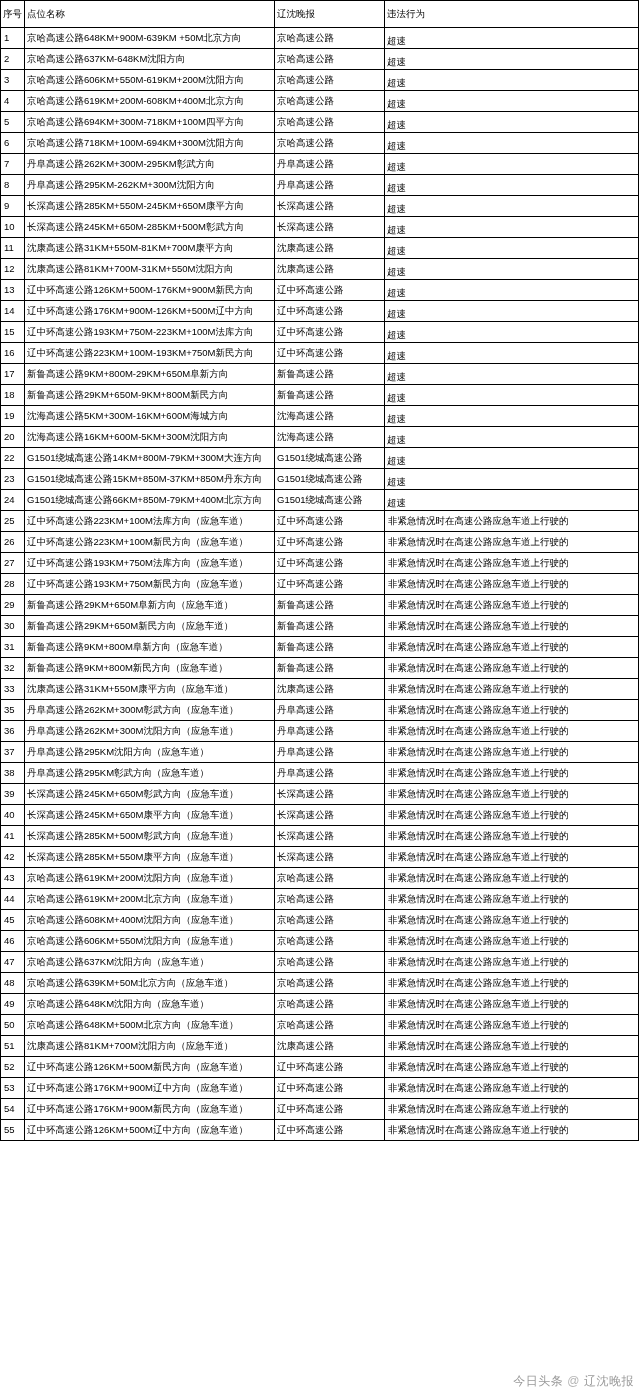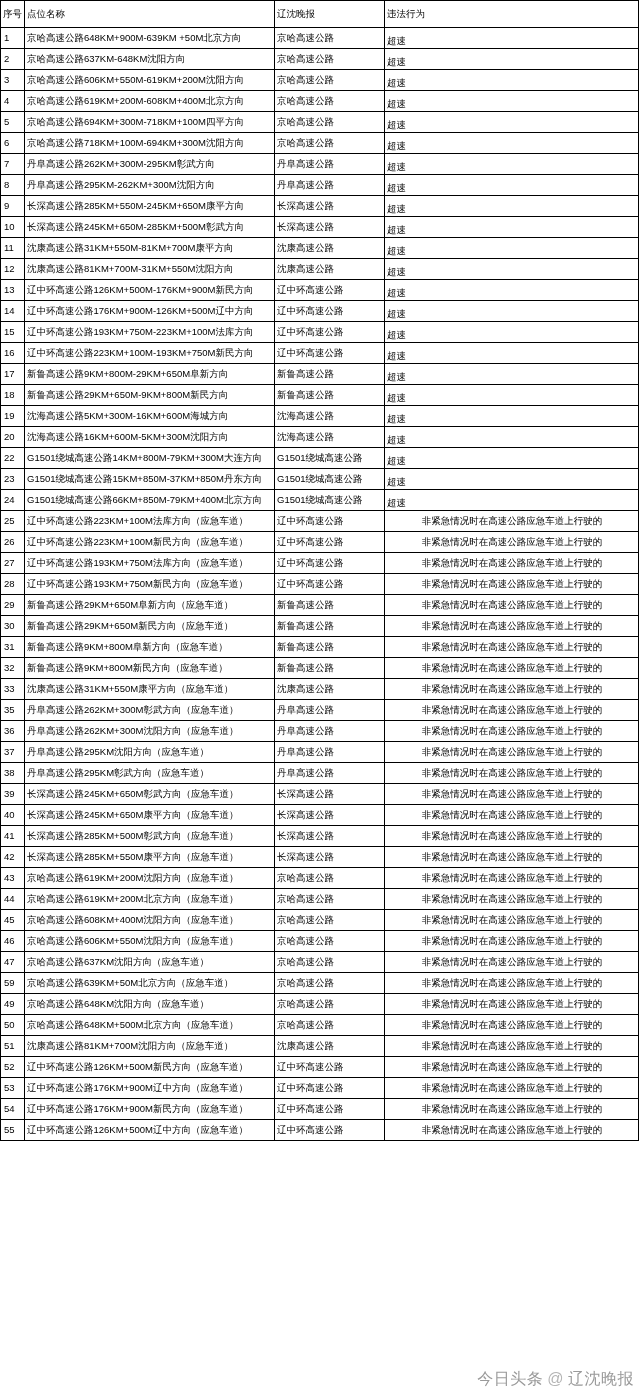--- a/index.html
+++ b/index.html
@@ -42,29 +42,29 @@
   tbody td.idx {
     text-align: left;
     padding-left: 3px;
   }
   tbody td.act-speed {
     text-align: left;
     vertical-align: bottom;
     padding-bottom: 1px;
   }
   tbody td.act-lane {
-    text-align: center;
+    text-align: left;
     padding-left: 3px;
   }
   tbody tr { height: 21px; }
   .watermark {
     position: absolute;
     right: 6px;
     bottom: 4px;
-    font-size: 16px;
+    font-size: 12px;
     color: #9a9a9a;
     letter-spacing: 0.5px;
     white-space: nowrap;
   }
   .watermark .sep {
     display: inline-block;
     margin: 0 4px;
     color: #b5b5b5;
   }
 </style>
@@ -351,21 +351,21 @@
         <td>京哈高速公路</td>
         <td class="act-lane">非紧急情况时在高速公路应急车道上行驶的</td>
       </tr>
       <tr>
         <td class="idx">47</td>
         <td>京哈高速公路637KM沈阳方向（应急车道）</td>
         <td>京哈高速公路</td>
         <td class="act-lane">非紧急情况时在高速公路应急车道上行驶的</td>
       </tr>
       <tr>
-        <td class="idx">59</td>
+        <td class="idx">48</td>
         <td>京哈高速公路639KM+50M北京方向（应急车道）</td>
         <td>京哈高速公路</td>
         <td class="act-lane">非紧急情况时在高速公路应急车道上行驶的</td>
       </tr>
       <tr>
         <td class="idx">49</td>
         <td>京哈高速公路648KM沈阳方向（应急车道）</td>
         <td>京哈高速公路</td>
         <td class="act-lane">非紧急情况时在高速公路应急车道上行驶的</td>
       </tr>

